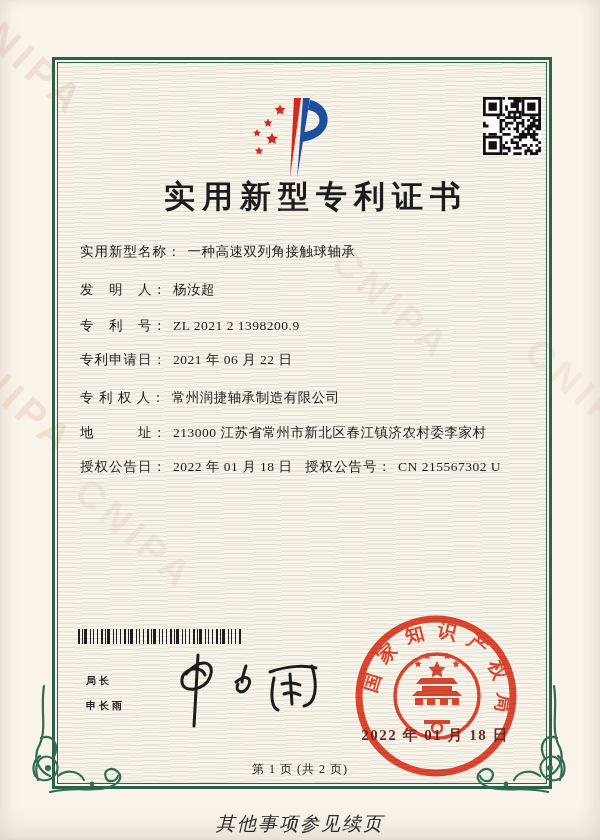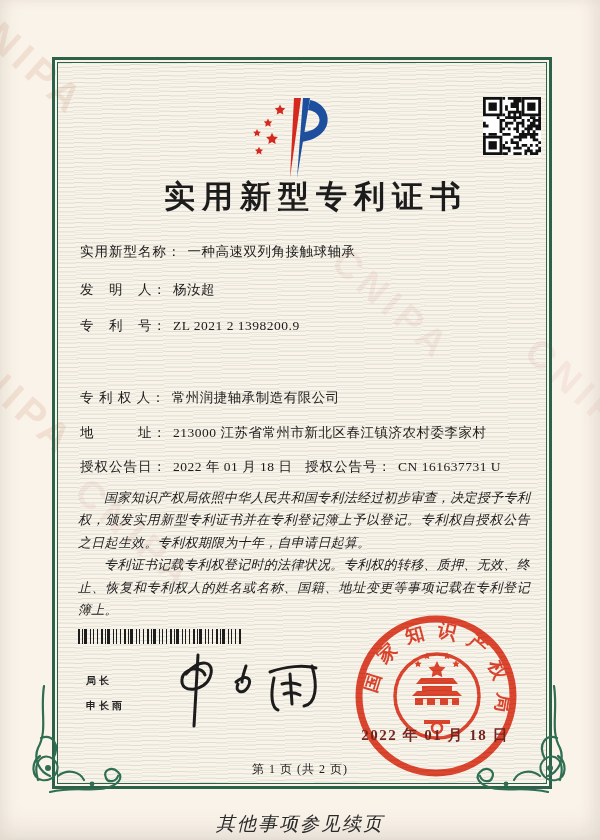--- a/index.html
+++ b/index.html
@@ -98,37 +98,36 @@
 
   <div class="row" style="top:243px">
     <span class="flabel">实用新型名称：</span><span class="fvalue">一种高速双列角接触球轴承</span>
   </div>
   <div class="row" style="top:281px">
     <span class="flabel">发　明　人：</span><span class="fvalue">杨汝超</span>
   </div>
   <div class="row" style="top:317px">
     <span class="flabel">专　利　号：</span><span class="fvalue">ZL 2021 2 1398200.9</span>
   </div>
+  <div class="row" style="top:351px">
+    <span class="flabel">专利申请日：</span><span class="fvalue">2021 年 06 月 22 日</span>
+  </div>
   <div class="row" style="top:389px">
     <span class="flabel">专 利 权 人：</span><span class="fvalue">常州润捷轴承制造有限公司</span>
   </div>
   <div class="row" style="top:424px">
     <span class="flabel">地　　　址：</span><span class="fvalue">213000 江苏省常州市新北区春江镇济农村委李家村</span>
   </div>
   <div class="row" style="top:458px">
     <span class="flabel">授权公告日：</span><span class="fvalue">2022 年 01 月 18 日</span>
   </div>
   <div class="row" style="top:458px;left:305px">
-    <span class="flabel">授权公告号：</span><span class="fvalue">CN 161637731 U</span>
-  </div>
-
-  <div class="body-text">
-    <p>国家知识产权局依照中华人民共和国专利法经过初步审查，决定授予专利权，颁发实用新型专利证书并在专利登记簿上予以登记。专利权自授权公告之日起生效。专利权期限为十年，自申请日起算。</p>
-    <p>专利证书记载专利权登记时的法律状况。专利权的转移、质押、无效、终止、恢复和专利权人的姓名或名称、国籍、地址变更等事项记载在专利登记簿上。</p>
-  </div>
+    <span class="flabel">授权公告号：</span><span class="fvalue">CN 215567302 U</span>
+  </div>
+
 
   <div class="barcode"></div>
 
   <div class="signer" style="top:674px">局长</div>
   <div class="signer" style="top:699px">申长雨</div>
 
   <svg class="signature" width="175" height="85" viewBox="0 0 175 85">
     <g fill="none" stroke="#1c1c1c" stroke-width="3" stroke-linecap="round" stroke-linejoin="round">
       <path d="M28,24 C42,7 58,11 52,27 C47,41 22,45 24,29 C25,18 44,15 47,25"></path>
       <path d="M40,5 L36,76"></path>

